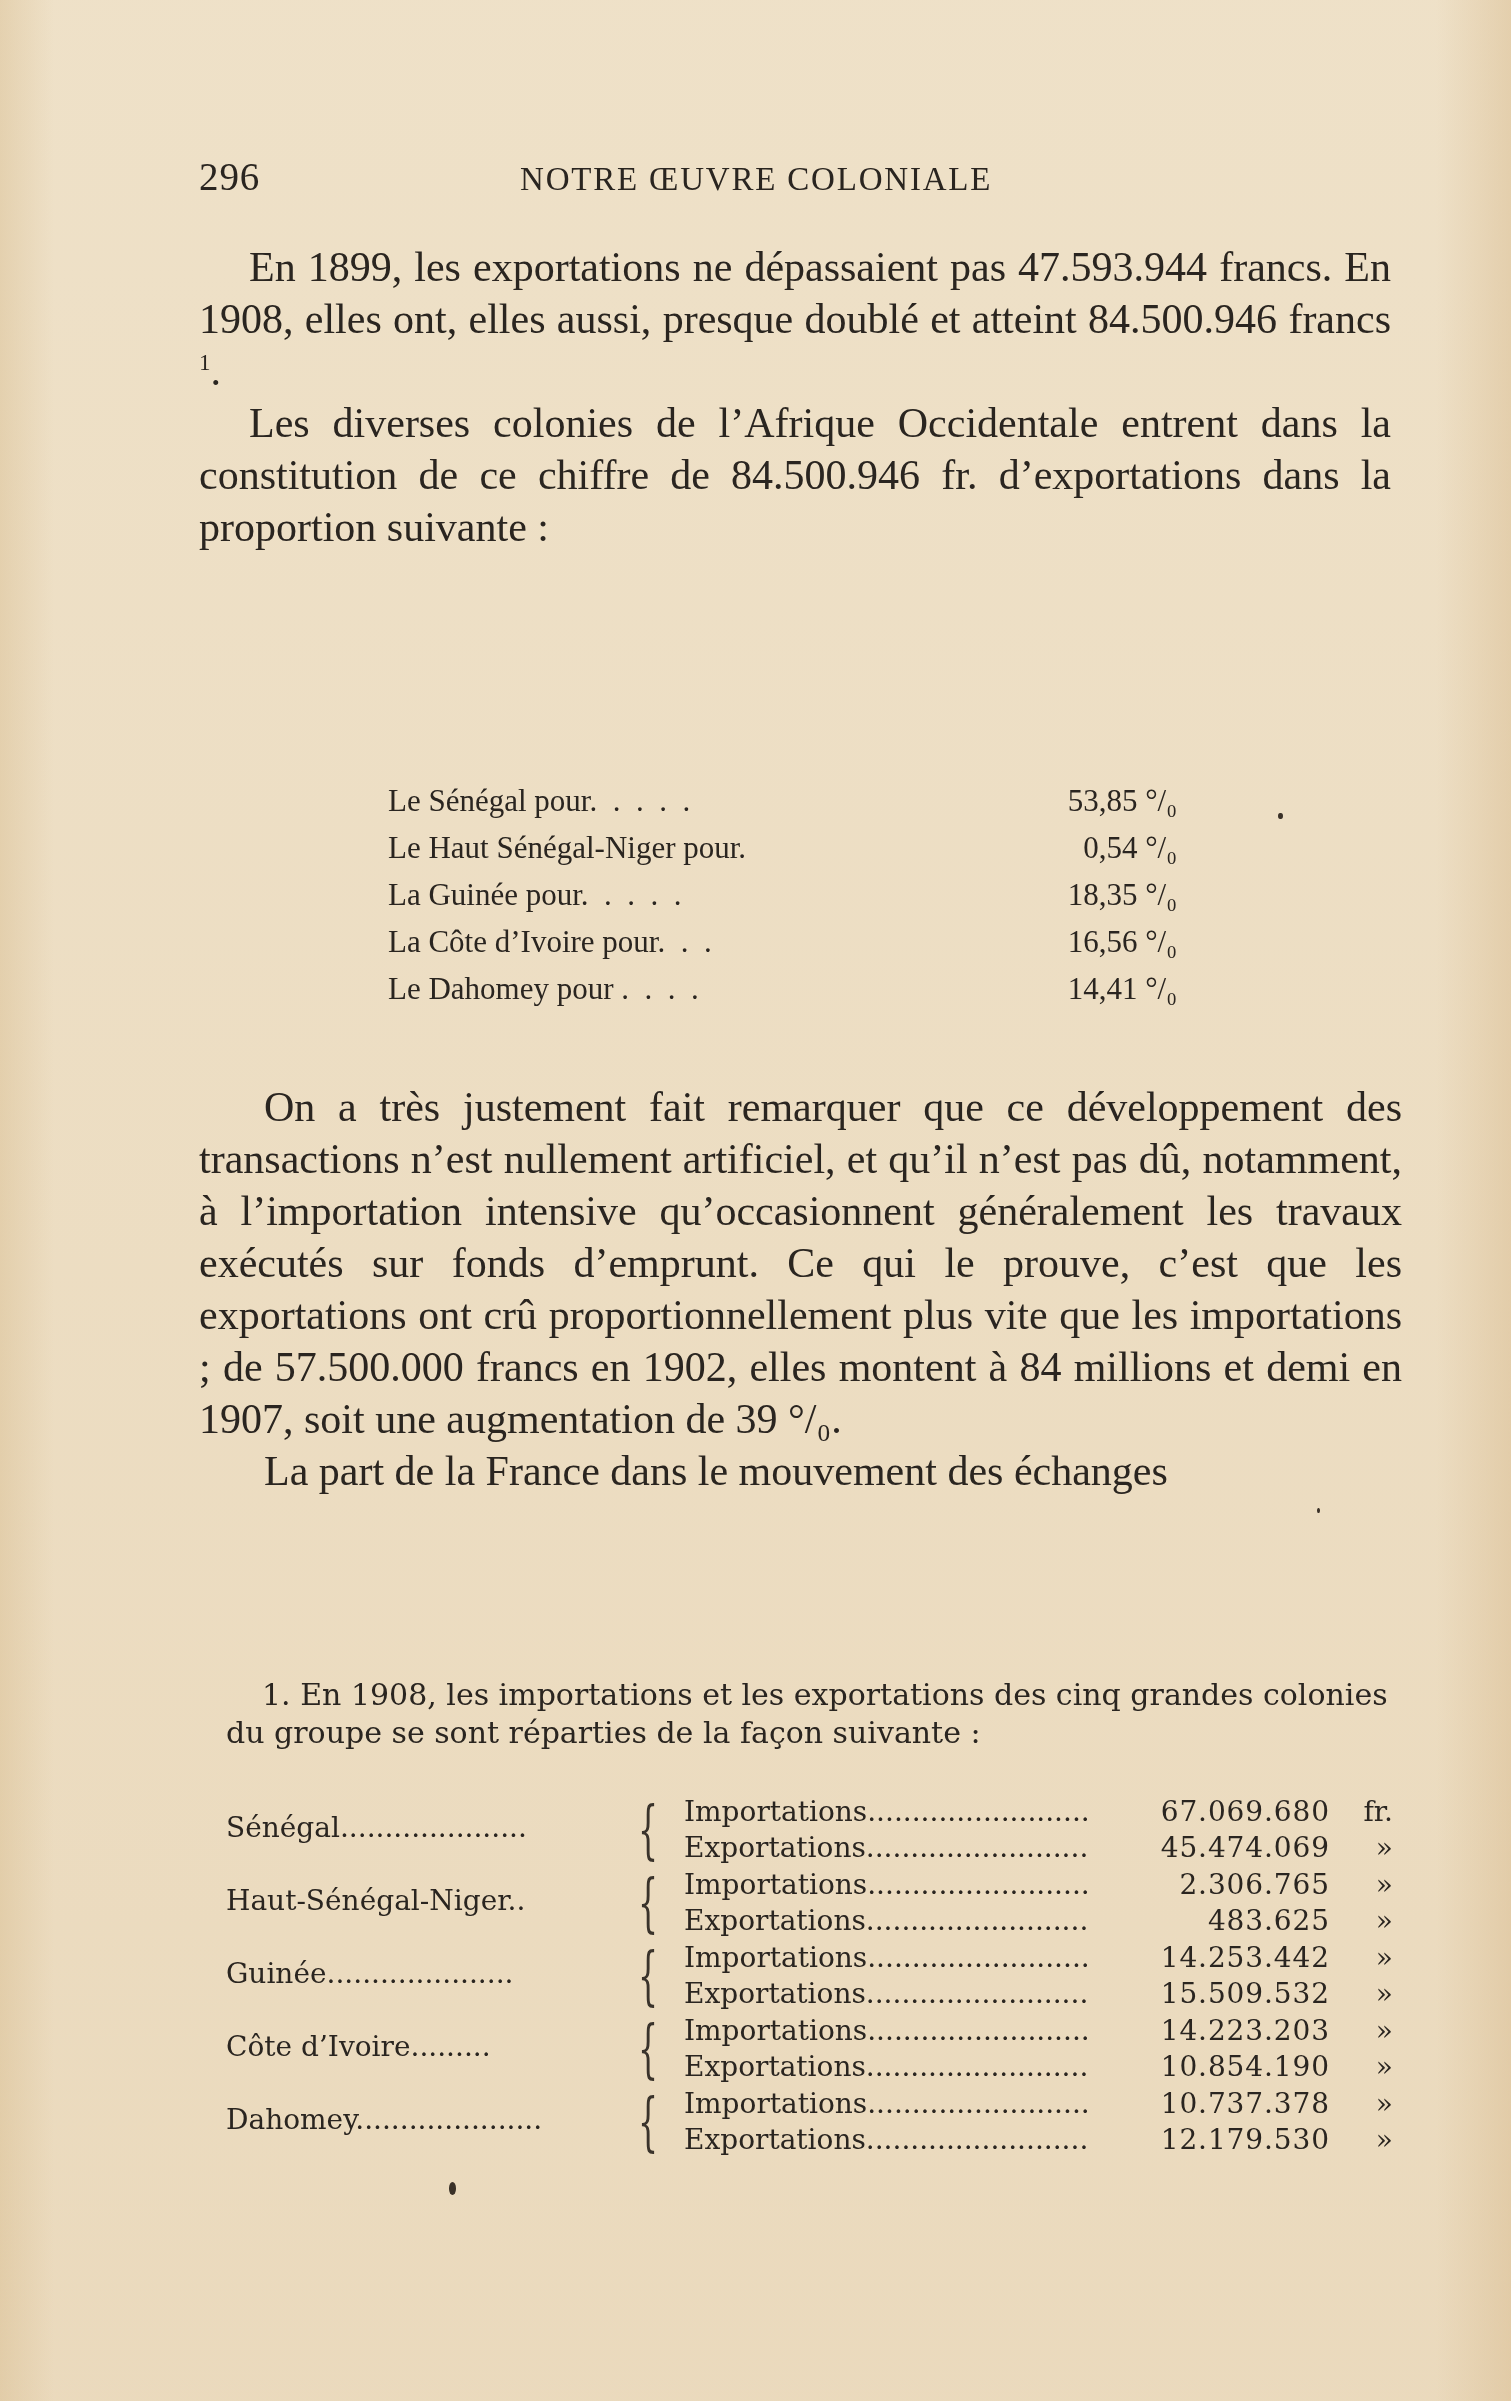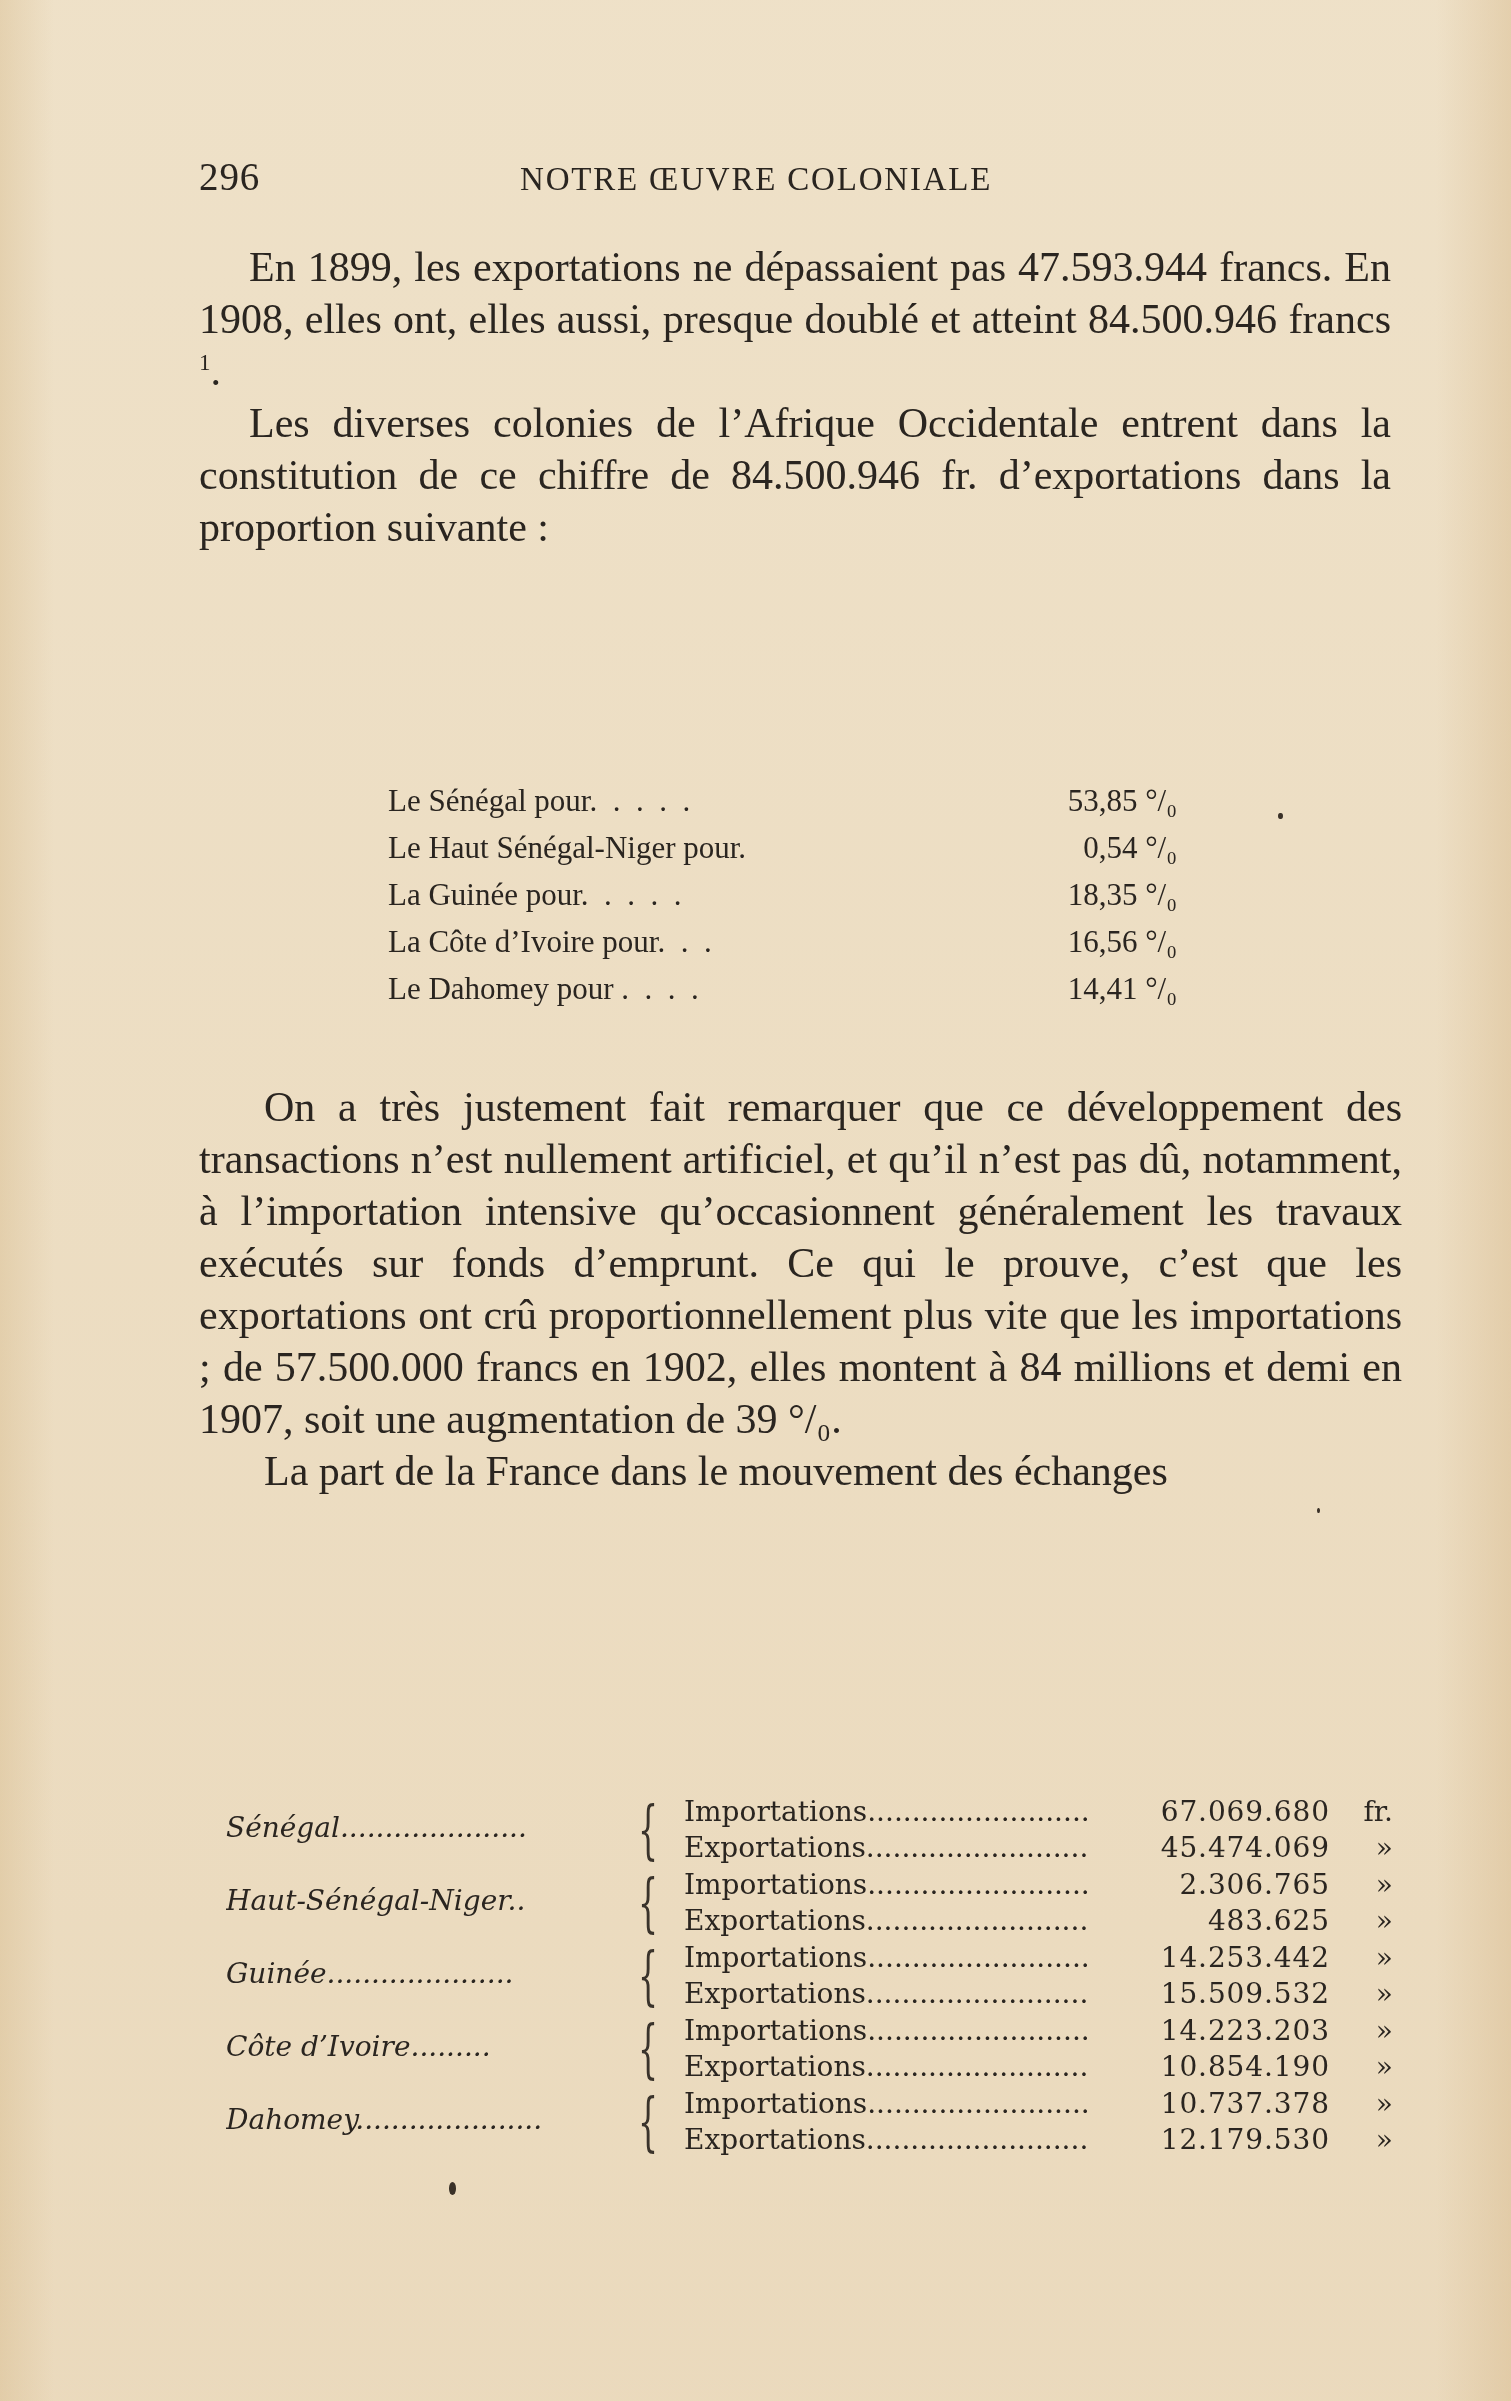--- a/index.html
+++ b/index.html
@@ -29,21 +29,21 @@
     .prop-value { width: 179px; text-align: right; }
 
     .para2 { position: absolute; left: 199px; top: 1081px; width: 1203px; font-size: 42px; line-height: 52px; text-align: justify; }
     .para2 p { margin: 0; text-indent: 65px; }
 
     .footnote { position: absolute; left: 226px; top: 1676px; width: 1203px; font-size: 30px; line-height: 38px; font-family: "DejaVu Serif", serif; }
     .footnote p { margin: 0; text-indent: 36px; }
 
     .trade-table { position: absolute; left: 226px; top: 1795px; width: 1203px; font-family: "DejaVu Serif", serif; font-size: 28px; }
     .colony-group { position: relative; height: 73px; }
-    .colony-name { position: absolute; left: 0; top: 16px; width: 395px; white-space: nowrap; overflow: hidden; font-style: italic; }
+    .colony-name { position: absolute; left: 0; top: 16px; width: 395px; white-space: nowrap; overflow: hidden; }
     .brace { position: absolute; left: 402px; top: 1.8px; font-size: 63px; line-height: 68px; transform: scaleX(0.5); color: #3a332b; }
     .trade-row { position: absolute; left: 458px; width: 754px; height: 36px; display: flex; }
     .trade-row.r0 { top: 0; } .trade-row.r1 { top: 36px; }
     .trade-label { width: 467px; white-space: nowrap; overflow: hidden; }
     .trade-value { width: 179px; text-align: right; letter-spacing: 0.9px; }
     .trade-unit { width: 63px; text-align: right; }
 
     .mark { position: absolute; background: #3a3128; border-radius: 50%; }
   </style>
 </head>
@@ -82,20 +82,23 @@
       <span class="prop-label">Le Dahomey pour .  .  .  .</span>
       <span class="prop-value">14,41 °/₀</span>
     </div>
   </div>
 
   <div class="para2">
     <p>On a très justement fait remarquer que ce développement des transactions n’est nullement artificiel, et qu’il n’est pas dû, notamment, à l’importation intensive qu’occasionnent généralement les travaux exécutés sur fonds d’emprunt. Ce qui le prouve, c’est que les exportations ont crû proportionnellement plus vite que les importations ; de 57.500.000 francs en 1902, elles montent à 84 millions et demi en 1907, soit une augmentation de 39 °/₀.</p>
     <p>La part de la France dans le mouvement des échanges</p>
   </div>
 
+  <div class="footnote">
+    <p>1. En 1908, les importations et les exportations des cinq grandes colonies du groupe se sont réparties de la façon suivante :</p>
+  </div>
 
   <div class="trade-table">
     <div class="colony-group">
       <span class="colony-name">Sénégal.....................</span>
       <span class="brace">{</span>
       <div class="trade-row r0">
         <span class="trade-label">Importations.........................</span>
         <span class="trade-value">67.069.680</span>
         <span class="trade-unit">fr.</span>
       </div>

